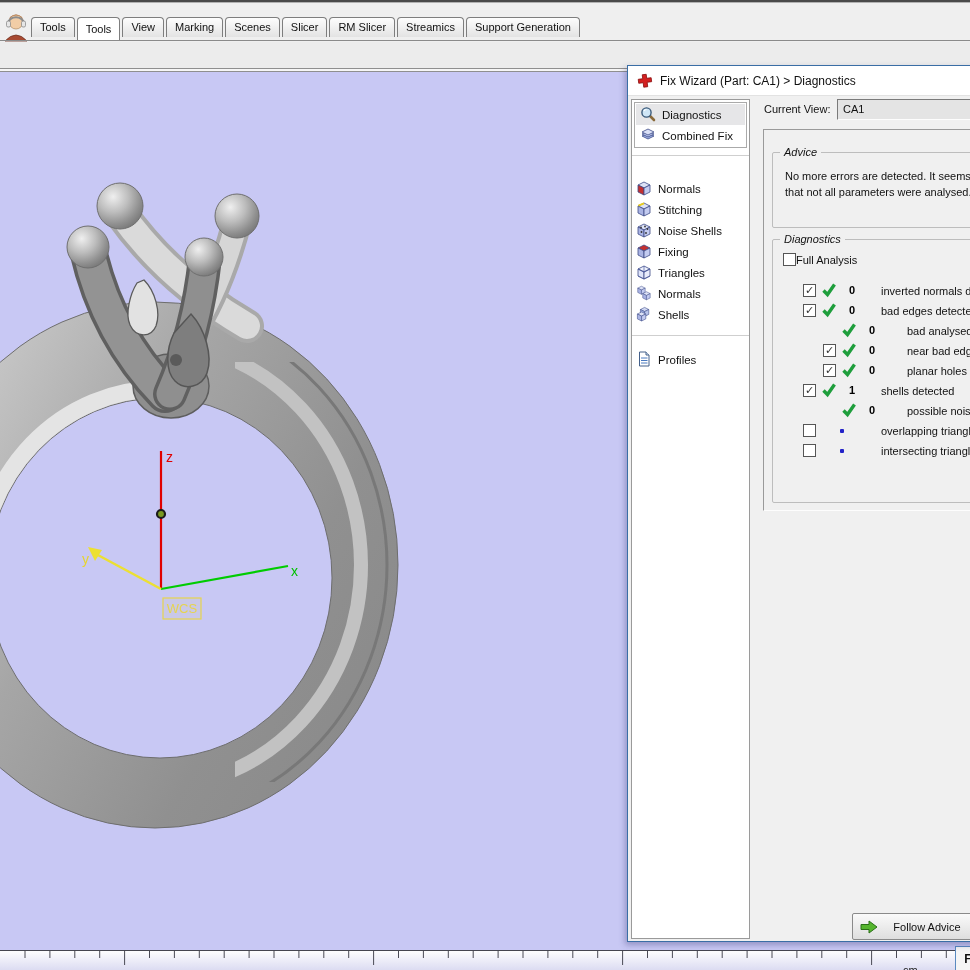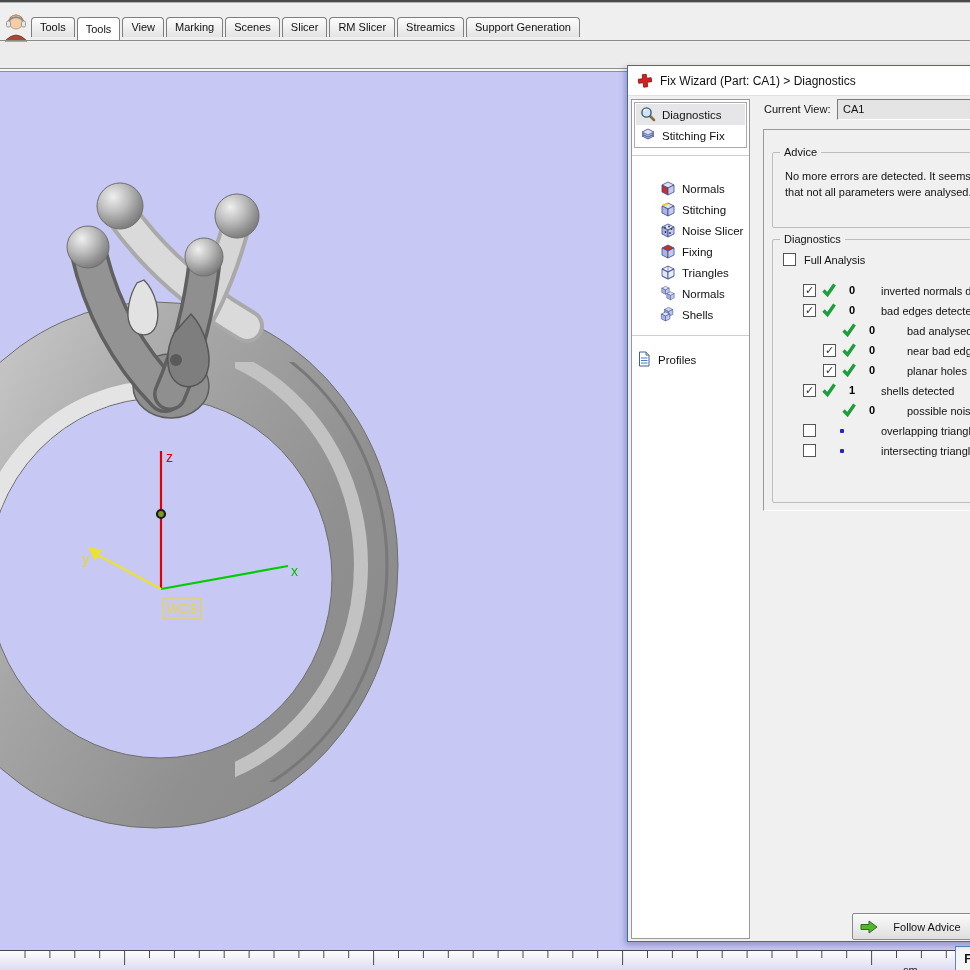--- a/index.html
+++ b/index.html
@@ -42,37 +42,37 @@
   .dlg-title-text { font-size:12px; color:#111; white-space:nowrap; }
 
   .nav-panel { position:absolute; left:3px; top:33px; width:119px; height:840px; background:#fff;
                border:1px solid #9a9a9a; }
   .nav-top-box { margin:2px; border:1px solid #aaa; padding:1px; }
   .nav-item { height:21px; display:flex; align-items:center; gap:5px; padding-left:4px;
               font-size:11.5px; color:#111; white-space:nowrap; cursor:default; }
   .nav-item.selected { background:#e6e6e8; }
   .nav-item .icon { width:17px; height:17px; display:inline-flex; flex:0 0 17px; }
   .nav-sep { border-top:1px solid #cfcfcf; margin:7px 0 6px 0; }
-  .nav-steps { margin-top:22px;padding-left:24px; }
+  .nav-steps { margin-top:22px; }
   .nav-bottom { margin-top:13px; }
 
   .cp-label { position:absolute; left:136px; top:37px; font-size:11px; color:#111; }
   .cp-field { position:absolute; left:209px; top:33px; width:160px; height:21px; background:#e4e4e4;
               border:1px solid; border-color:#7a7a7a #fdfdfd #fdfdfd #7a7a7a;
               font-size:11px; color:#111; line-height:19px; padding-left:5px; }
 
   .outer-panel { position:absolute; left:135px; top:63px; width:240px; height:382px; background:#f0f0f0;
                  border:1px solid; border-color:#9a9a9a #fdfdfd #fdfdfd #9a9a9a; }
   .groupbox { position:absolute; border:1px solid #bdbdbd; border-radius:2px; }
   .groupbox > .gb-label { position:absolute; top:-7px; left:7px; background:#f0f0f0; padding:0 4px;
-                          font-size:11px; color:#111; }
+                          font-size:11px; color:#111;font-style:italic; }
   .advice-box { left:8px; top:22px; width:224px; height:76px; }
   .advice-text { position:absolute; left:12px; top:15px; width:196px; font-size:11px; line-height:16px; color:#111; }
   .diag-box { left:8px; top:109px; width:224px; height:264px; }
-  .fa-row { position:absolute; left:10px; top:13px; display:flex; align-items:center; gap:8px; }
+  .fa-row { position:absolute; left:10px; top:13px; display:flex; align-items:center; gap:0; }
   .fa-label { font-size:11px; color:#111; }
 
   .cb { width:13px; height:13px; background:#fff; border:1px solid #555; font-size:11px; line-height:11px;
         text-align:center; color:#333; cursor:default; }
   .diag-rows { position:absolute; left:26px; top:41px; width:300px; }
   .diag-row { position:relative; height:20px; }
   .diag-row .cb { position:absolute; top:3px; }
   .diag-row .check { position:absolute; top:1px; width:16px; height:16px; }
   .diag-row .count { position:absolute; top:3px; font-size:11px; font-weight:bold; color:#000; }
   .diag-row .dot { position:absolute; top:8px; width:4px; height:4px; background:#2323c8; border-radius:1px; }
@@ -247,21 +247,21 @@
             <span>Diagnostics</span>
           </div>
           <div class="nav-item">
             <span class="icon">
               <svg viewBox="0 0 16 16" width="16" height="16">
                 <path d="M2,9 8,6 14,9 8,12Z" fill="#9fb0e4" stroke="#3c4a86" stroke-width="0.8"></path>
                 <path d="M2,7 8,4 14,7 8,10Z" fill="#bcc7ee" stroke="#3c4a86" stroke-width="0.8"></path>
                 <path d="M2,5 8,2 14,5 8,8Z" fill="#dbe1f7" stroke="#3c4a86" stroke-width="0.8"></path>
               </svg>
             </span>
-            <span>Stitching Fix</span>
+            <span>Combined Fix</span>
           </div>
         </div>
       <div class="nav-sep"></div>
       <div class="nav-steps" id="nav-steps">
           <div class="nav-item">
             <span class="icon">
               <svg viewBox="0 0 16 16" width="16" height="16">
                 <path d="M2,5 8,2 14,5 8,8Z" fill="#dde2f6" stroke="#3c4a86" stroke-width="0.8"></path>
                 <path d="M2,5 8,8 8,15 2,12Z" fill="#c43030" stroke="#3c4a86" stroke-width="0.8"></path>
                 <path d="M8,8 14,5 14,12 8,15Z" fill="#c3cbf0" stroke="#3c4a86" stroke-width="0.8"></path>
@@ -288,21 +288,21 @@
                 <path d="M8,8 14,5 14,12 8,15Z" fill="#c3cbf0" stroke="#3c4a86" stroke-width="0.8"></path>
                 <g fill="#333">
                   <circle cx="5" cy="5.5" r="0.9"></circle>
                   <circle cx="9" cy="4.5" r="0.9"></circle>
                   <circle cx="11.5" cy="7" r="0.9"></circle>
                   <circle cx="5.5" cy="10" r="0.9"></circle>
                   <circle cx="10" cy="11" r="0.9"></circle>
                 </g>
               </svg>
             </span>
-            <span>Noise Slicer</span>
+            <span>Noise Shells</span>
           </div>
           <div class="nav-item">
             <span class="icon">
               <svg viewBox="0 0 16 16" width="16" height="16">
                 <path d="M2,5 8,2 14,5 8,8Z" fill="#c43030" stroke="#3c4a86" stroke-width="0.8"></path>
                 <path d="M2,5 8,8 8,15 2,12Z" fill="#aab4e4" stroke="#3c4a86" stroke-width="0.8"></path>
                 <path d="M8,8 14,5 14,12 8,15Z" fill="#c3cbf0" stroke="#3c4a86" stroke-width="0.8"></path>
               </svg>
             </span>
             <span>Fixing</span>

